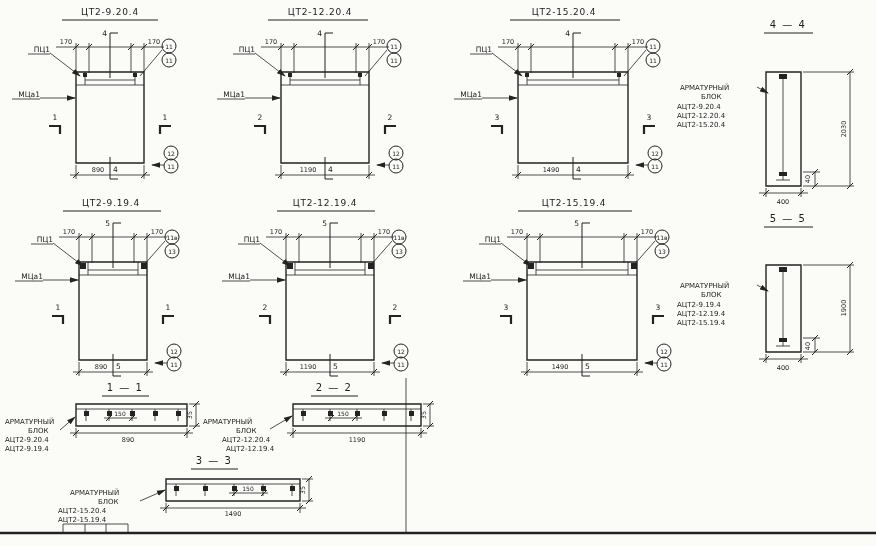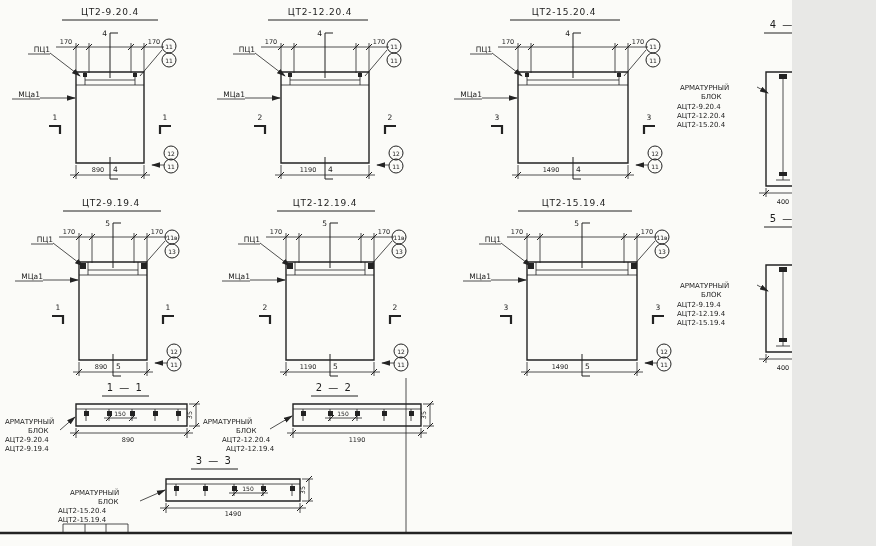--- a/index.html
+++ b/index.html
@@ -1,16 +1,16 @@
 <!DOCTYPE html>
 <html><head>
 <meta charset="utf-8">
 <style>
   html,body{margin:0;padding:0;background:#e8e8e6;}
-  .sheet{width:792px;height:546px;background:#fbfbf8;position:relative;overflow:hidden;}
+  .sheet{width:876px;height:546px;background:#fbfbf8;position:relative;overflow:hidden;}
   svg{display:block;}
   text{font-family:"DejaVu Sans",sans-serif;fill:#1c1c1c;}
   .t10{font-size:10px;letter-spacing:1.5px;}
   .t9{font-size:9px;letter-spacing:0.8px;}
   .t75{font-size:7.5px;}
   .t7{font-size:7px;}
   .t65{font-size:6.5px;}
   .t6{font-size:6px;}
   .mid{text-anchor:middle;}
   .end{text-anchor:end;}

